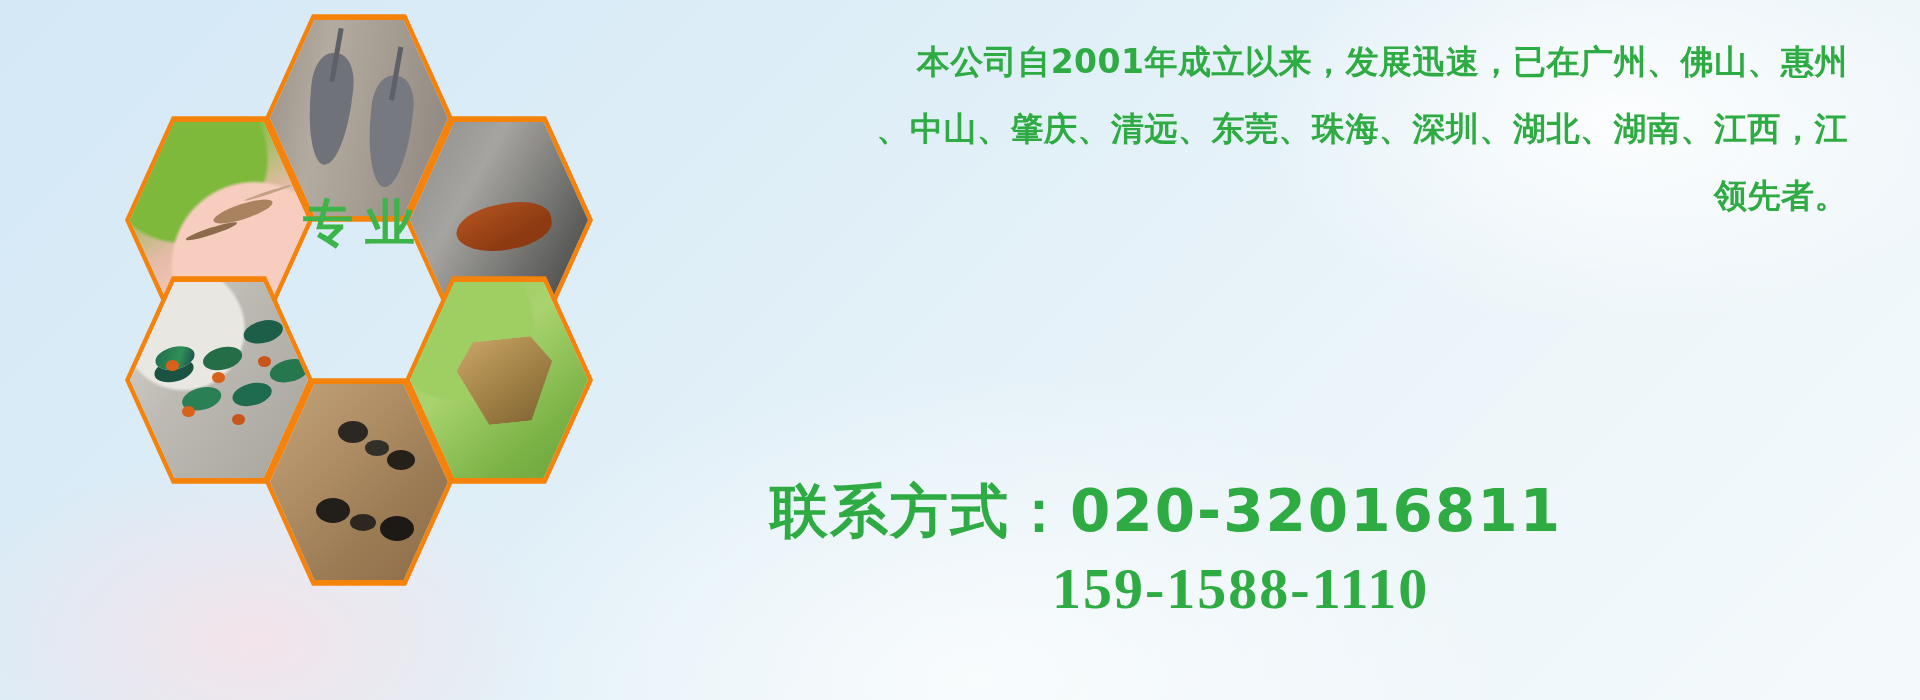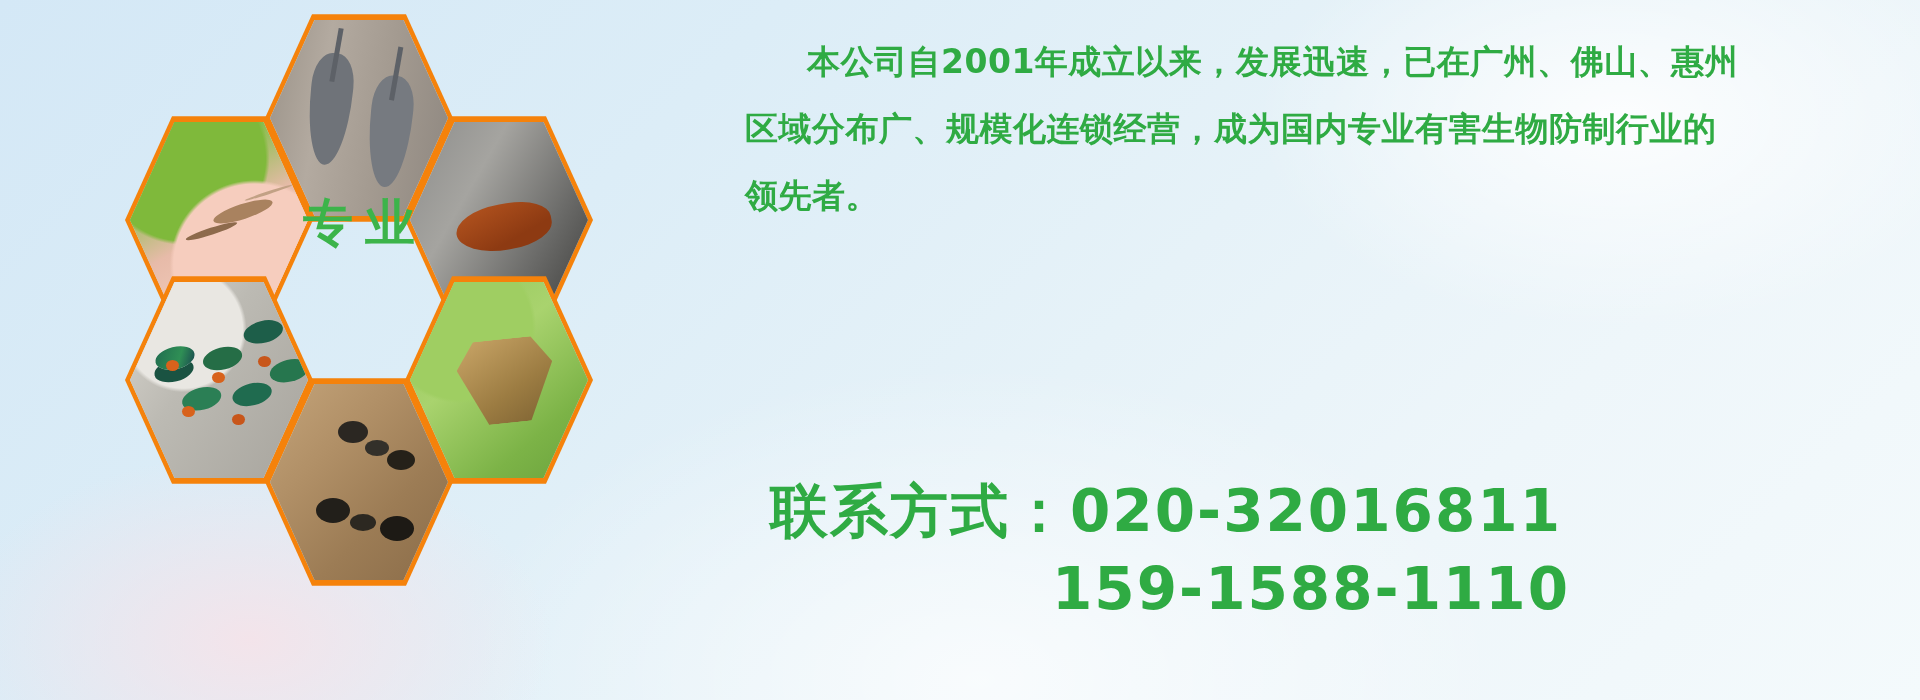--- a/index.html
+++ b/index.html
@@ -95,34 +95,35 @@
   .a-stinkbug{background:
       radial-gradient(circle at 28% 24%, #9fce62 0 36%, rgba(159,206,98,0) 38%),
       linear-gradient(140deg,#8fc456 0%,#a9d36e 40%,#7cb347 75%,#6aa23c 100%);}
   .a-stinkbug::after{content:"";position:absolute;left:27%;top:30%;width:96px;height:84px;
       background:linear-gradient(150deg,#c9a567,#9c7c42 60%,#7d6232);
       clip-path:polygon(20% 0%,80% 0%,100% 32%,72% 100%,28% 100%,0% 32%);
       transform:rotate(-6deg);}
 
   
   .copy{
-    position:absolute;left:745px;top:34px;width:1140px;
+    position:absolute;left:708px;top:34px;width:1140px;
     color:#2fab43;
+    text-align:right;
   }
   .copy p{
     margin:0 0 11px 0;font-size:33px;line-height:56px;font-weight:600;
     letter-spacing:0.5px;white-space:nowrap;
   }
   .copy p.first{text-indent:62px;}
 
   .contact{position:absolute;left:770px;top:472px;color:#2fab43;}
   .contact .line{
     font-size:58px;font-weight:700;line-height:78px;letter-spacing:2px;white-space:nowrap;
   }
-  .contact .line.second{padding-left:282px;}
+  .contact .line.second{padding-left:282px;font-family:Liberation Serif, serif;}
 </style>
 </head>
 <body>
 
 <div class="banner">
 
   <div class="honeycomb">
 
     <div class="hex p-top">
       <div class="inner">
@@ -160,21 +161,21 @@
       </div>
     </div>
 
     <div class="hex-center p-center">
       <div class="cn">专业</div>
     </div>
   </div>
 
   <div class="copy">
     <p class="first">本公司自2001年成立以来，发展迅速，已在广州、佛山、惠州</p>
-    <p>区域分布广、规模化连锁经营，成为国内专业有害生物防制行业的</p>
+    <p>、中山、肇庆、清远、东莞、珠海、深圳、湖北、湖南、江西，江</p>
     <p>领先者。</p>
   </div>
 
   <div class="contact">
     <div class="line">联系方式：020-32016811</div>
     <div class="line second">159-1588-1110</div>
   </div>
 
 </div>
 

